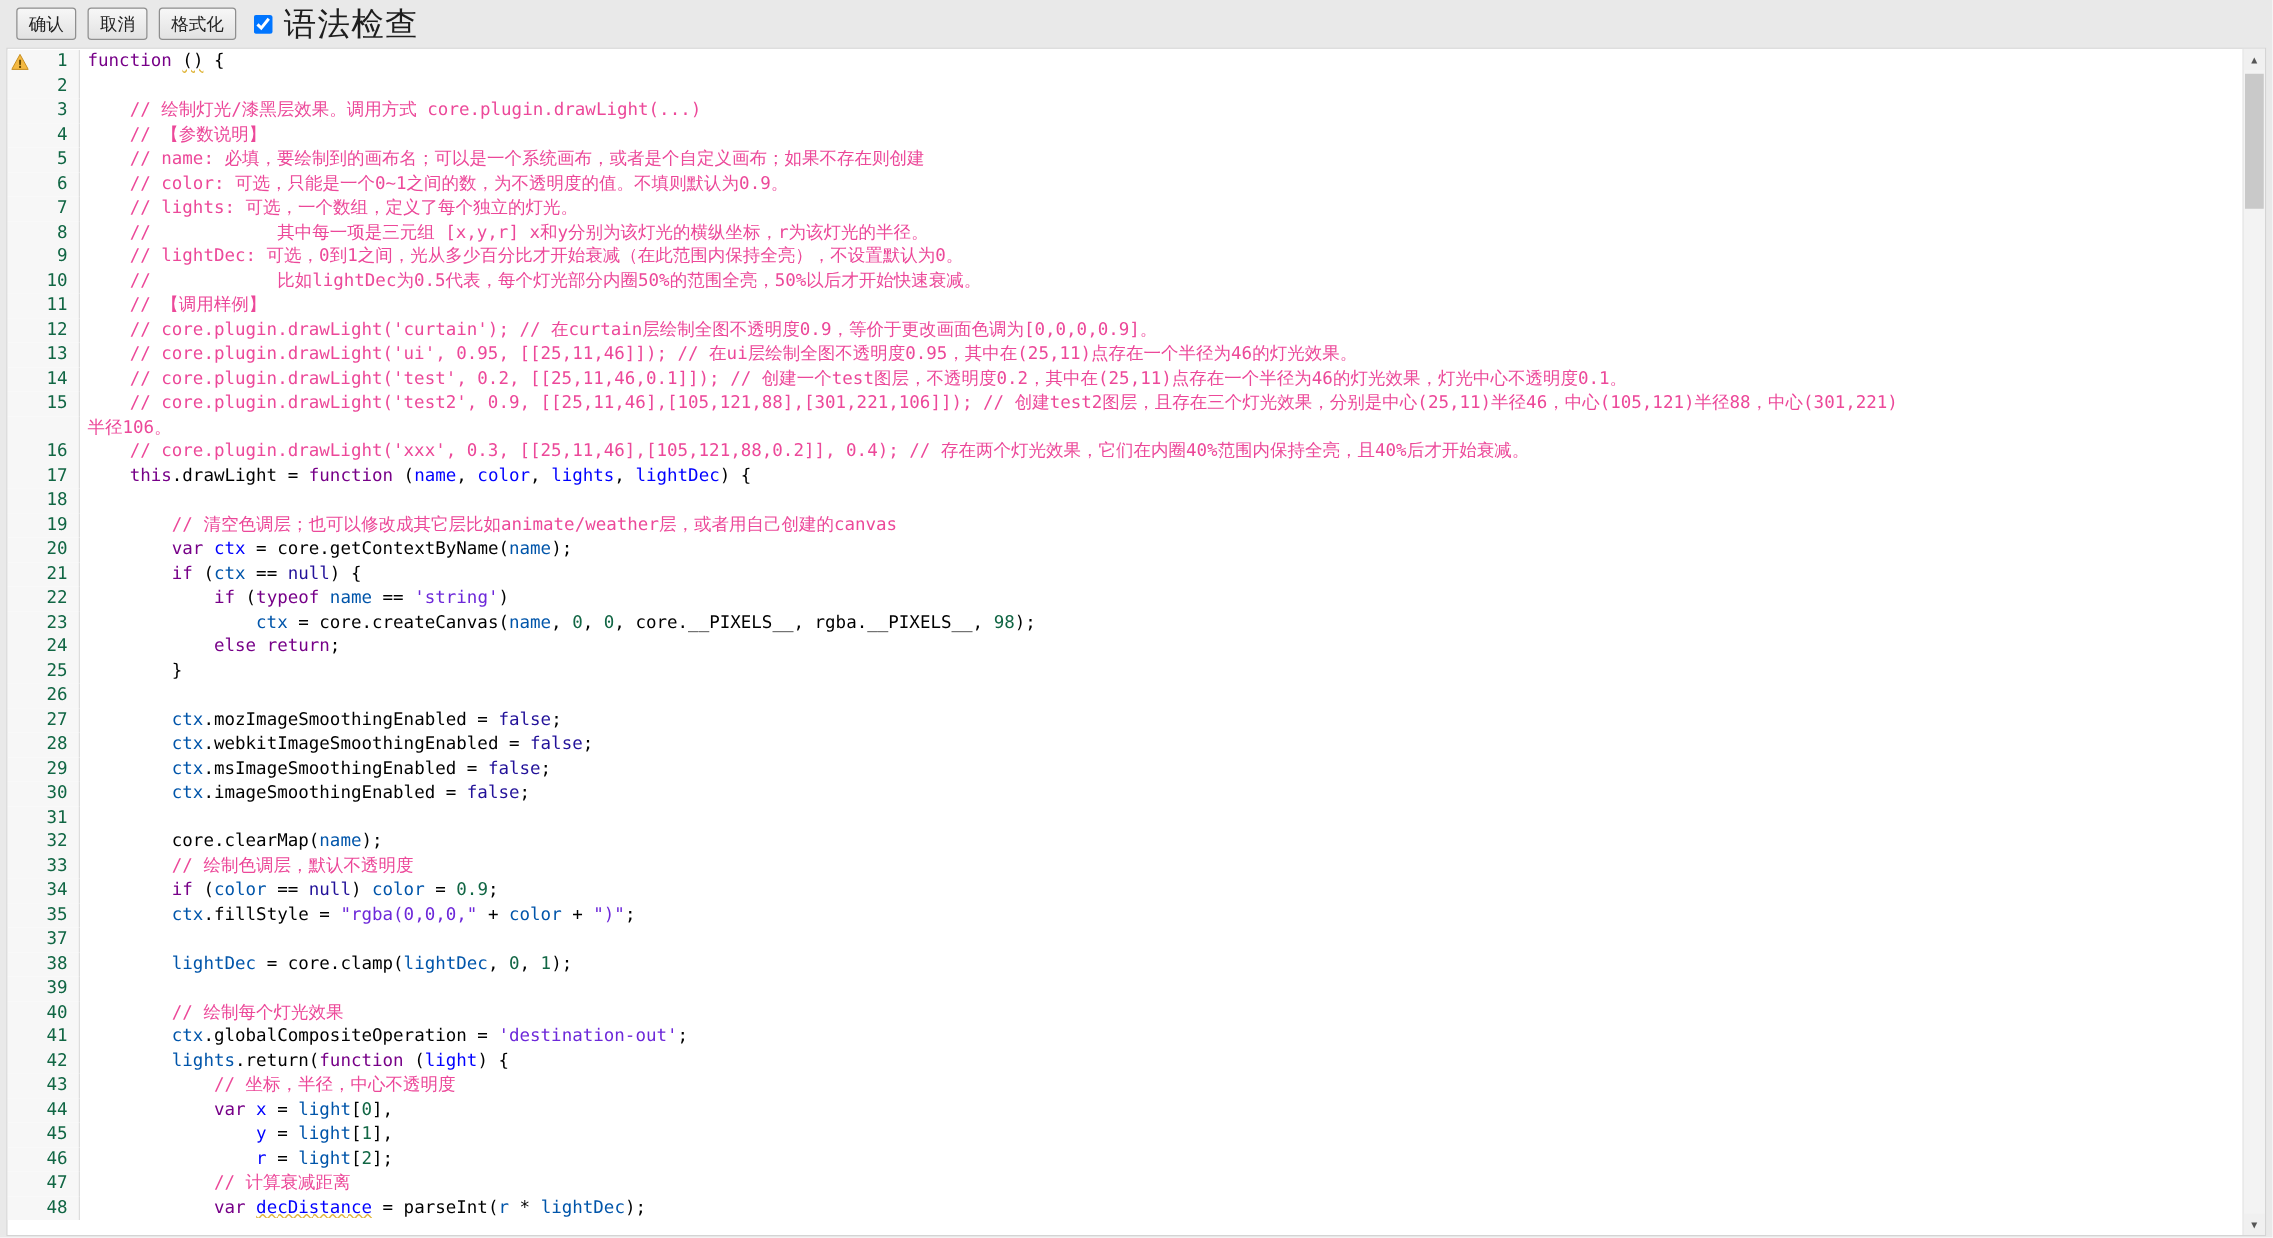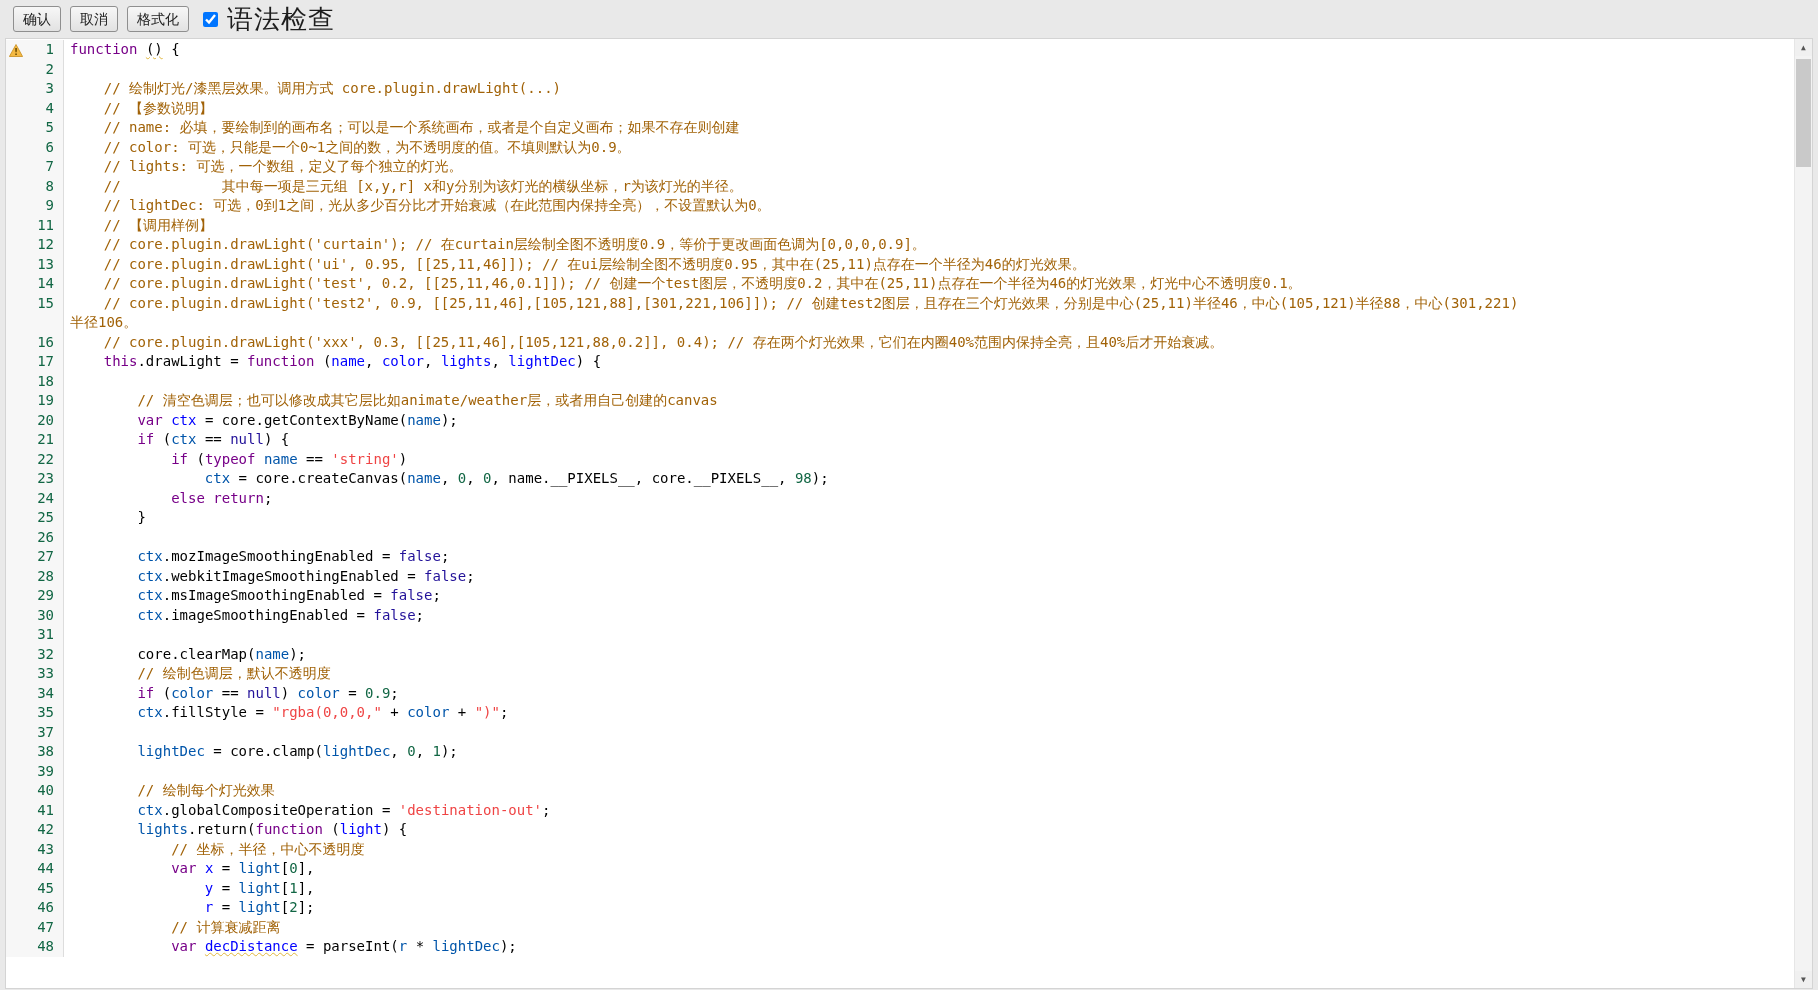--- a/index.html
+++ b/index.html
@@ -30,26 +30,26 @@
   .line-row { display:flex; min-height:19.5px; }
   .gutter {
     flex:0 0 57px; background:#f7f7f7; border-right:1px solid #ddd;
     position:relative; color:#999;
   }
   .gutter .num { display:block; text-align:right; padding-right:9px; }
   .gutter .marker { position:absolute; left:3px; top:3px; }
   .codecell { flex:1; padding-left:6px; white-space:pre-wrap; word-break:break-all; color:#000; }
 
   
-  .cmt  { color:#a16207; }
+  .cmt  { color:#ec4899; }
   .kw   { color:#770088; }
   .def  { color:#0000ff; }
   .v2   { color:#0055aa; }
   .num  { color:#116644; }
-  .str  { color:#ef4444;margin-top:48px; }
+  .str  { color:#6d28d9;margin-top:48px; }
   .atom { color:#221199; }
   .pl   { color:#000000; }
   .plu  { color:#000000; text-decoration:underline wavy #e0b63c; text-decoration-thickness:1px; }
   .defu { color:#0000ff; text-decoration:underline wavy #e0b63c; text-decoration-thickness:1px; }
 
   
   .vscroll {
     position:absolute; top:0; right:0; bottom:0; width:17px;
     background:#f3f3f3; border-left:1px solid #e6e6e6;
   }
@@ -131,20 +131,26 @@
         <div class="codecell"><span class="cmt">    //            其中每一项是三元组 [x,y,r] x和y分别为该灯光的横纵坐标，r为该灯光的半径。</span></div>
       </div>
       <div class="line-row">
         <div class="gutter">
           <span class="num">9</span>
         </div>
         <div class="codecell"><span class="cmt">    // lightDec: 可选，0到1之间，光从多少百分比才开始衰减（在此范围内保持全亮），不设置默认为0。</span></div>
       </div>
       <div class="line-row">
         <div class="gutter">
+          <span class="num">10</span>
+        </div>
+        <div class="codecell"><span class="cmt">    //            比如lightDec为0.5代表，每个灯光部分内圈50%的范围全亮，50%以后才开始快速衰减。</span></div>
+      </div>
+      <div class="line-row">
+        <div class="gutter">
           <span class="num">11</span>
         </div>
         <div class="codecell"><span class="cmt">    // 【调用样例】</span></div>
       </div>
       <div class="line-row">
         <div class="gutter">
           <span class="num">12</span>
         </div>
         <div class="codecell"><span class="cmt">    // core.plugin.drawLight('curtain'); // 在curtain层绘制全图不透明度0.9，等价于更改画面色调为[0,0,0,0.9]。</span></div>
       </div>
@@ -211,21 +217,21 @@
       <div class="line-row">
         <div class="gutter">
           <span class="num">22</span>
         </div>
         <div class="codecell"><span class="pl">            </span><span class="kw">if</span><span class="pl"> (</span><span class="kw">typeof</span><span class="pl"> </span><span class="v2">name</span><span class="pl"> == </span><span class="str">'string'</span><span class="pl">)</span></div>
       </div>
       <div class="line-row">
         <div class="gutter">
           <span class="num">23</span>
         </div>
-        <div class="codecell"><span class="pl">                </span><span class="v2">ctx</span><span class="pl"> = core.createCanvas(</span><span class="v2">name</span><span class="pl">, </span><span class="num">0</span><span class="pl">, </span><span class="num">0</span><span class="pl">, name.__PIXELS__, core.__PIXELS__, </span><span class="num">98</span><span class="pl">);</span></div>
+        <div class="codecell"><span class="pl">                </span><span class="v2">ctx</span><span class="pl"> = core.createCanvas(</span><span class="v2">name</span><span class="pl">, </span><span class="num">0</span><span class="pl">, </span><span class="num">0</span><span class="pl">, core.__PIXELS__, rgba.__PIXELS__, </span><span class="num">98</span><span class="pl">);</span></div>
       </div>
       <div class="line-row">
         <div class="gutter">
           <span class="num">24</span>
         </div>
         <div class="codecell"><span class="pl">            </span><span class="kw">else</span><span class="pl"> </span><span class="kw">return</span><span class="pl">;</span></div>
       </div>
       <div class="line-row">
         <div class="gutter">
           <span class="num">25</span>

